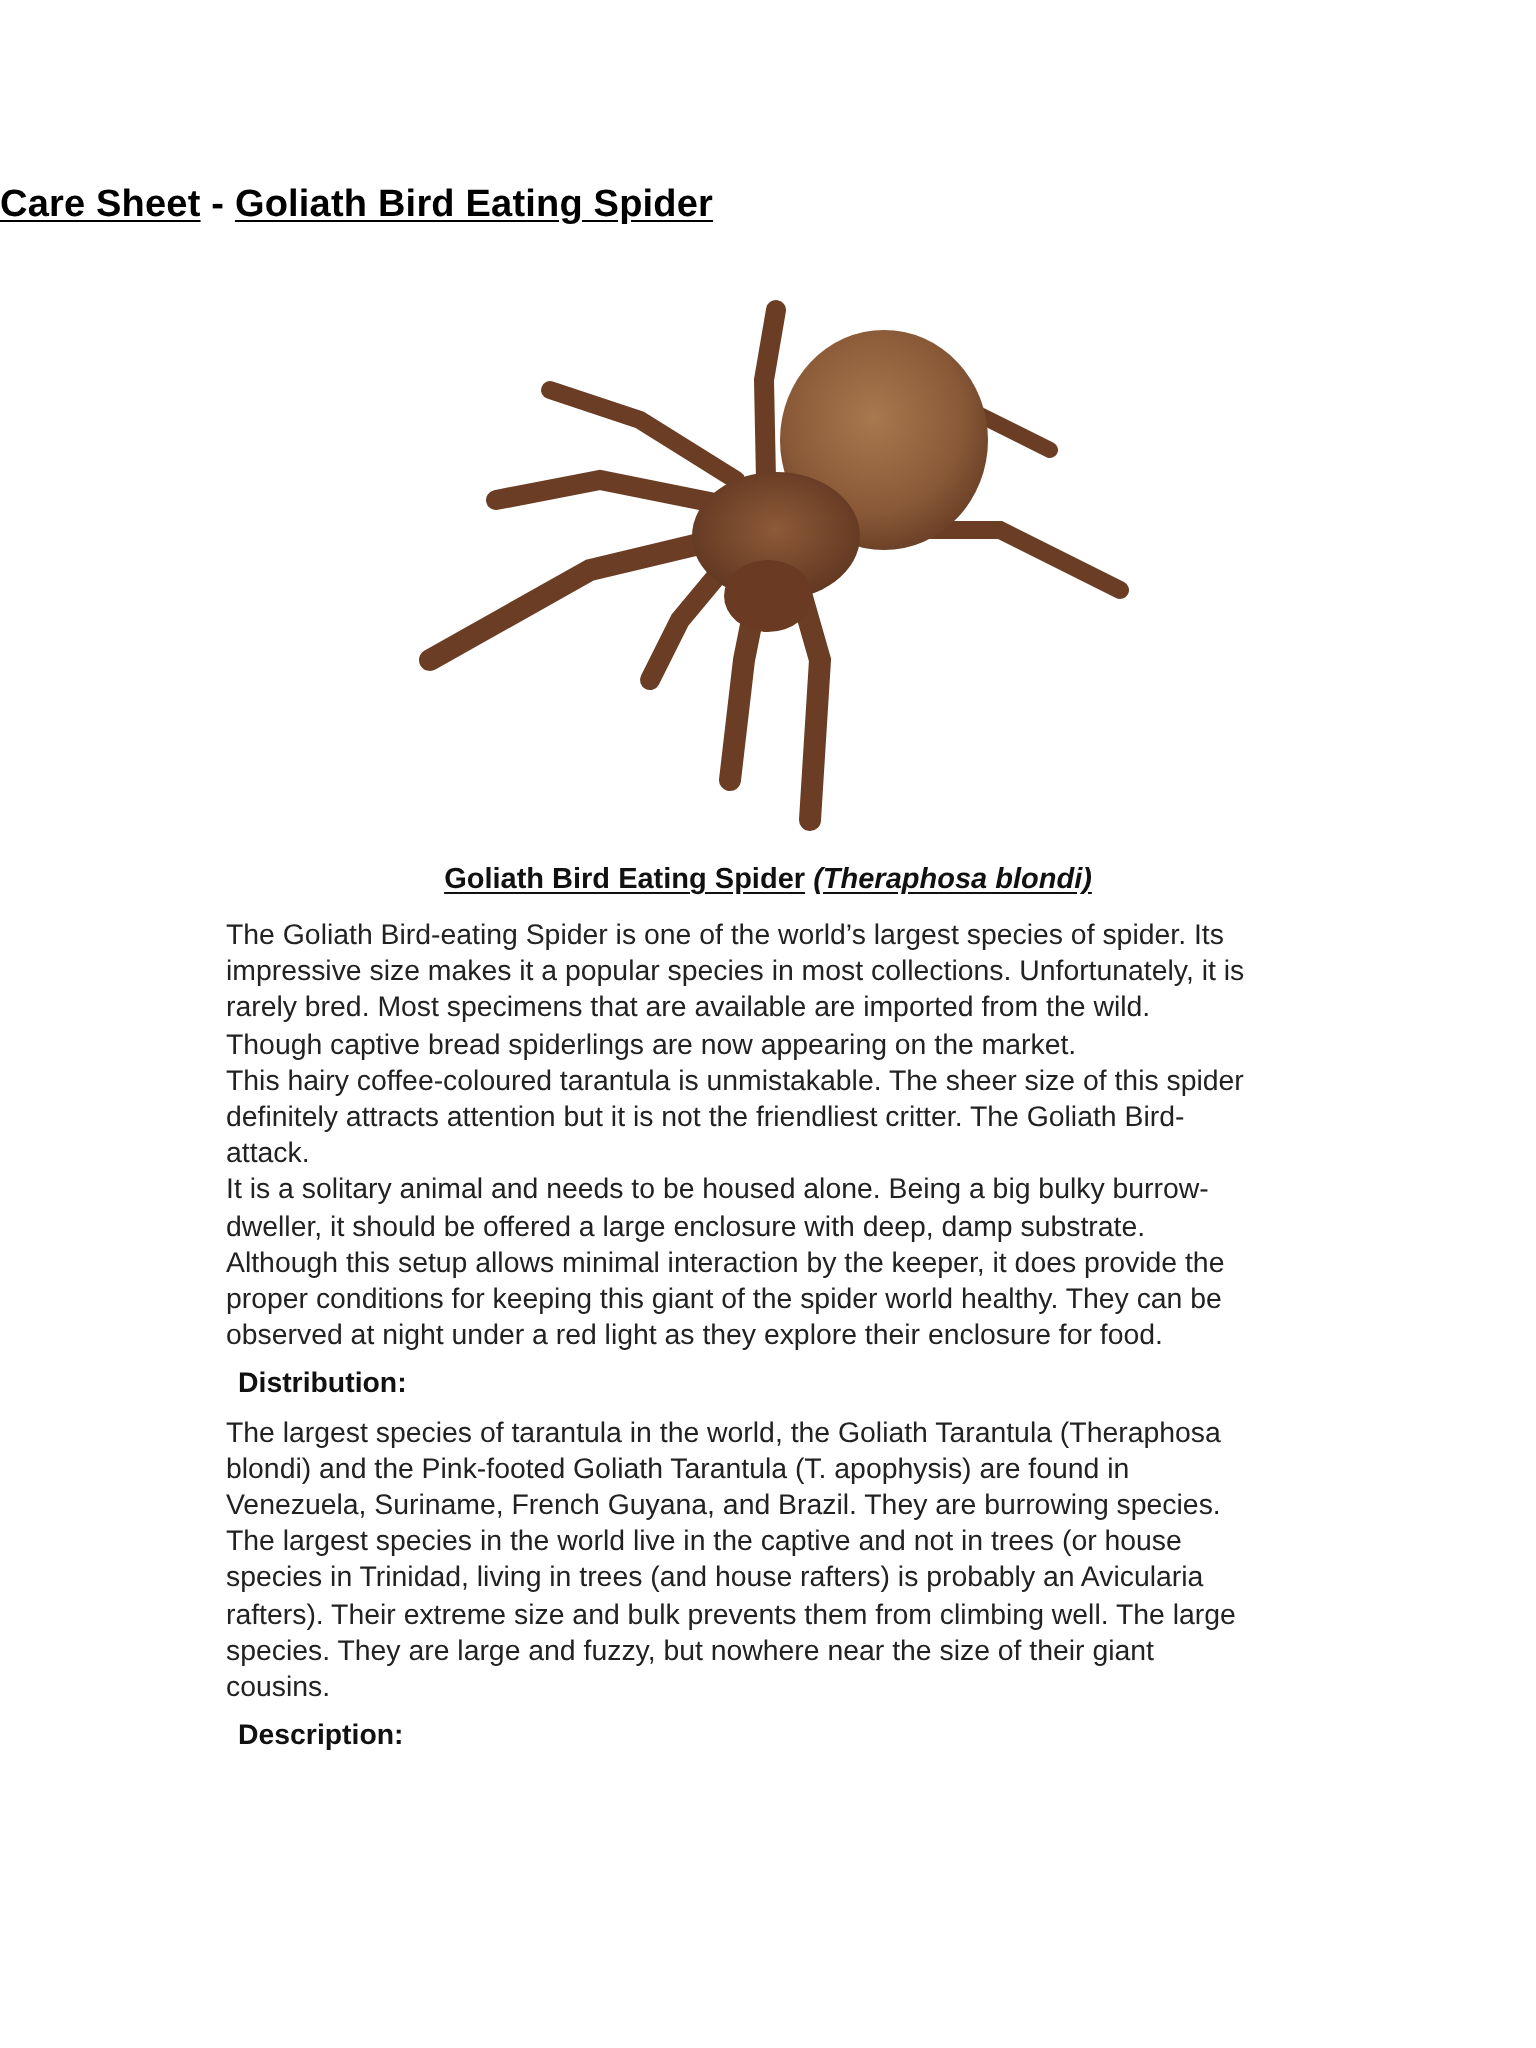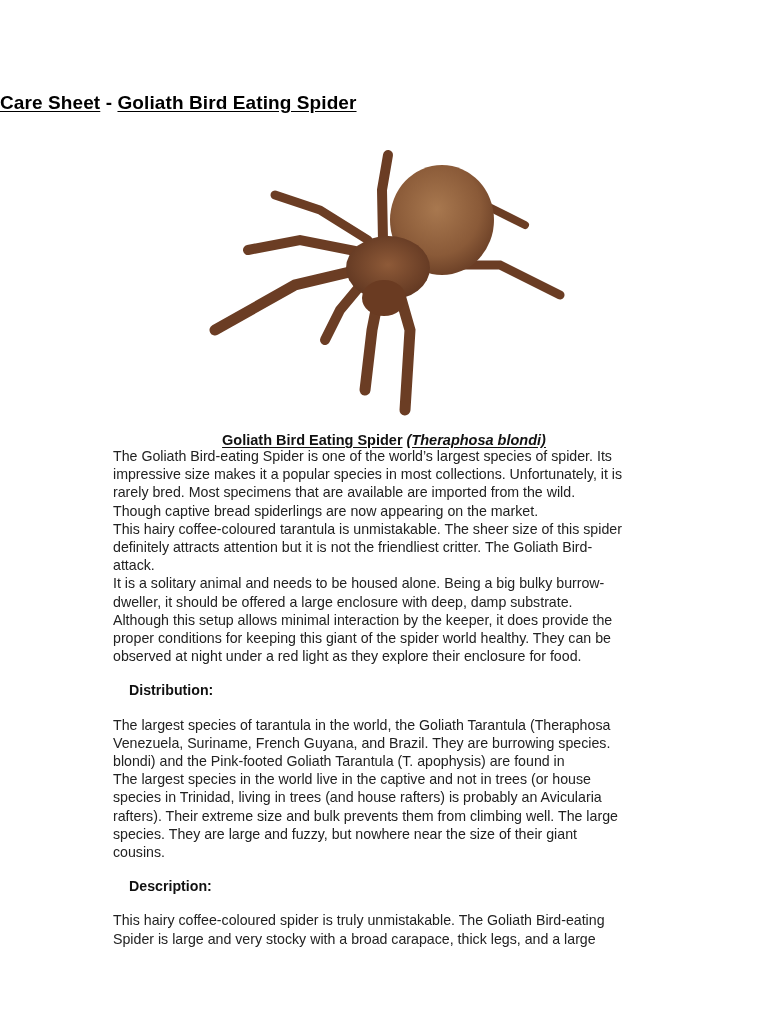--- a/index.html
+++ b/index.html
@@ -7,24 +7,24 @@
            font-family: "Liberation Sans", sans-serif; color: #1a1a1a; }
     .page { position: absolute; left: 0; top: 0; width: 768px; height: 1024px; background: #fff; }
     .title { position: absolute; top: 92px; left: 0; width: 768px; text-align: left;
              font-size: 19px; font-weight: bold; color: #000; letter-spacing: 0.1px; }
     .title .u { text-decoration: underline; text-underline-offset: 2px; }
     .figure { position: absolute; left: 200px; top: 140px; width: 370px; height: 280px; }
     .caption { position: absolute; top: 432px; left: 0; width: 768px; text-align: center;
                font-size: 14.5px; font-weight: bold; color: #111; }
     .caption .u { text-decoration: underline; text-underline-offset: 2px; }
     .caption i { font-style: italic; }
-    .body { position: absolute; left: 113px; top: 447px; width: 525px;
+    .body { position: absolute; left: 113px; top: 459px; width: 525px;
             font-size: 14.2px; line-height: 18.2px; color: #222; }
     .body p { margin: 0; }
-    .body h3 { margin: 16px; font-size: 14.2px; line-height: 18.2px; font-weight: bold; color: #111; }
+    .body h3 { margin: 6px; font-size: 14.2px; line-height: 18.2px; font-weight: bold; color: #111; }
     .line { display: block; white-space: nowrap; }
   </style>
 </head>
 <body>
 
 <div class="page">
 
   <div class="title">
     <span class="u">Care Sheet</span><span> - </span><span class="u">Goliath Bird Eating Spider</span>
   </div>
@@ -87,29 +87,25 @@
       <span class="line">It is a solitary animal and needs to be housed alone. Being a big bulky burrow-</span>
       <span class="line">dweller, it should be offered a large enclosure with deep, damp substrate.</span>
       <span class="line">Although this setup allows minimal interaction by the keeper, it does provide the</span>
       <span class="line">proper conditions for keeping this giant of the spider world healthy. They can be</span>
       <span class="line">observed at night under a red light as they explore their enclosure for food.</span>
     </p>
 
     <h3>Distribution:</h3>
     <p>
       <span class="line">The largest species of tarantula in the world, the Goliath Tarantula (Theraphosa</span>
+      <span class="line">blondi) and the Pink-footed Goliath Tarantula (T. apophysis) are found in</span>
       <span class="line">Venezuela, Suriname, French Guyana, and Brazil. They are burrowing species.</span>
-      <span class="line">blondi) and the Pink-footed Goliath Tarantula (T. apophysis) are found in</span>
       <span class="line">The largest species in the world live in the captive and not in trees (or house</span>
       <span class="line">species in Trinidad, living in trees (and house rafters) is probably an Avicularia</span>
       <span class="line">rafters). Their extreme size and bulk prevents them from climbing well. The large</span>
       <span class="line">species. They are large and fuzzy, but nowhere near the size of their giant</span>
       <span class="line">cousins.</span>
     </p>
 
     <h3>Description:</h3>
-    <p>
-      <span class="line">This hairy coffee-coloured spider is truly unmistakable. The Goliath Bird-eating</span>
-      <span class="line">Spider is large and very stocky with a broad carapace, thick legs, and a large</span>
-    </p>
   </div>
 
 </div>
 
 </body></html>

